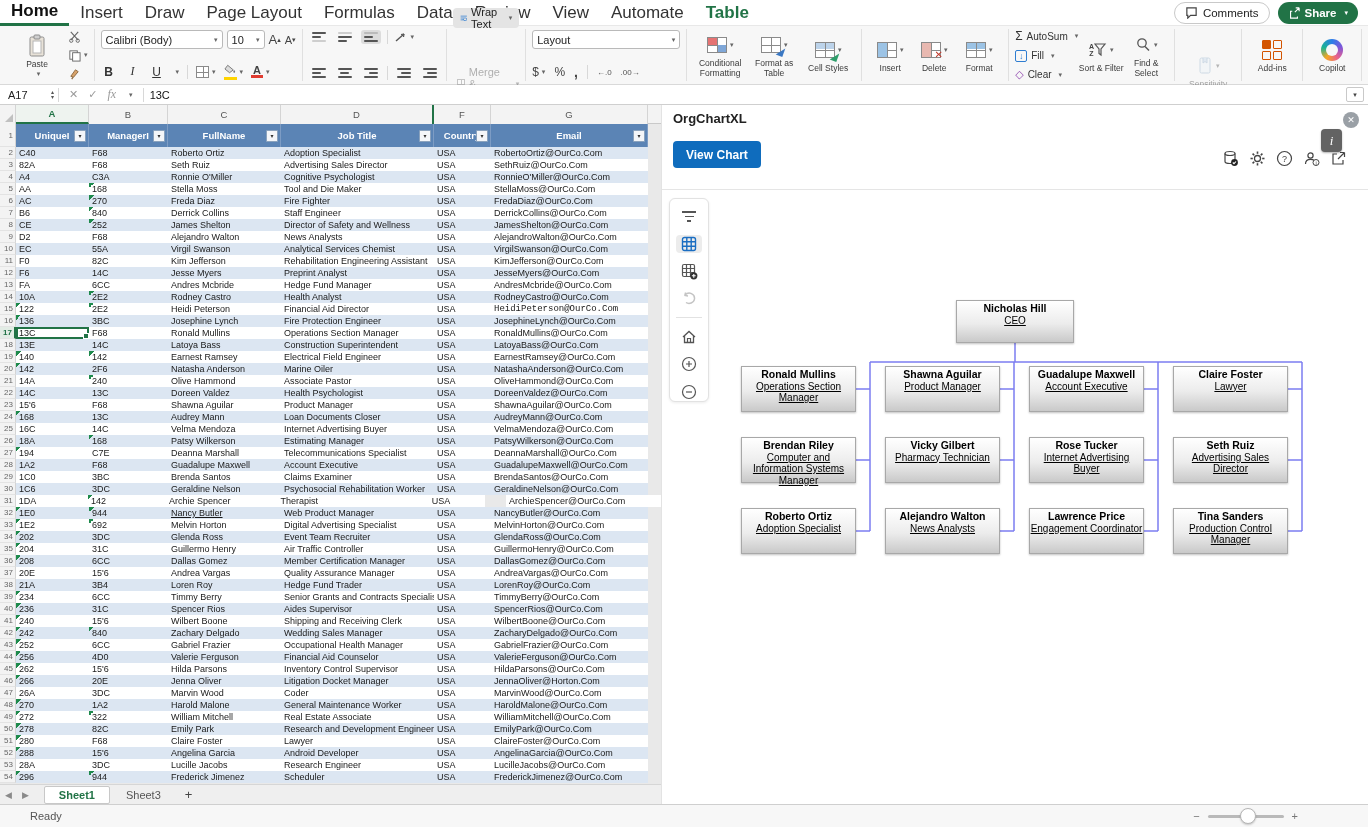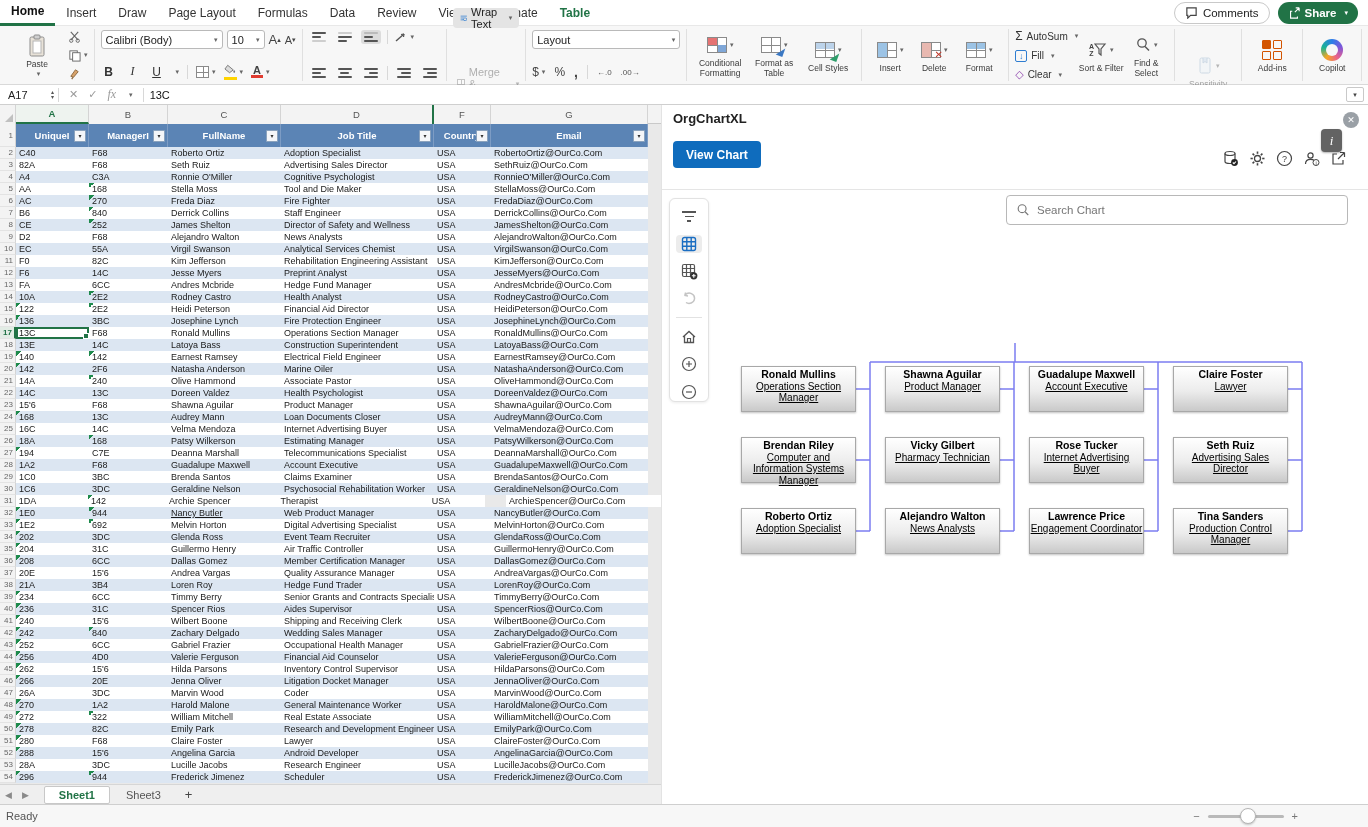--- a/index.html
+++ b/index.html
@@ -2,21 +2,21 @@
 <html><head>
 <meta charset="utf-8">
 <style>
   html,body{margin:0;padding:0;width:1368px;height:827px;overflow:hidden;
     font-family:"Liberation Sans","DejaVu Sans",sans-serif;background:#fff;color:#222;}
   *{box-sizing:border-box;}
   .chev{font-size:7px;color:#666;margin-left:3px;}
   
   #tabbar{position:absolute;left:0;top:0;width:1368px;height:26px;background:#fff;
     display:flex;align-items:center;border-bottom:1px solid #e8e8e8;}
-  .rtab{font-size:12px;color:#333;padding:4px 11px;height:26px;display:flex;align-items:center;cursor:default;}
+  .rtab{font-size:17px;color:#333;padding:4px 11px;height:26px;display:flex;align-items:center;cursor:default;}
   .rtab.active{font-weight:bold;color:#111;border-bottom:3px solid #217346;}
   .rtab.contextual{color:#217346;font-weight:600;}
   #tabbar-right{margin-left:auto;display:flex;align-items:center;gap:8px;padding-right:10px;}
   #comments-btn{display:flex;align-items:center;gap:5px;border:1px solid #c9c9c9;border-radius:14px;
     height:22px;padding:0 10px;font-size:11.5px;color:#222;background:#fff;}
   #share-btn{display:flex;align-items:center;gap:5px;border-radius:14px;height:22px;padding:0 10px;
     font-size:11.5px;color:#fff;background:#217346;font-weight:600;}
   #share-btn .chev{color:#fff;}
   
   #ribbon{position:absolute;left:0;top:26px;width:1368px;height:59px;background:#f7f7f7;
@@ -93,21 +93,21 @@
     border:1px solid #8aa2bd;display:flex;align-items:center;justify-content:center;font-size:6px;color:#333;border-radius:1px;}
   
   #tabsbar{position:absolute;left:0;top:784px;width:661px;height:20px;background:#efefef;
     border-top:1px solid #d6d6d6;display:flex;align-items:center;font-size:11px;}
   .sheetnav{color:#8a8a8a;font-size:9px;padding:0 5px;}
   .stab{padding:1px 14px;height:18px;display:flex;align-items:center;color:#555;}
   .stab.active{background:#fff;border:1px solid #c8c8c8;border-radius:2px;color:#217346;font-weight:bold;}
   #addsheet{font-size:13px;color:#444;padding:0 10px;}
   #statusbar{position:absolute;left:0;top:804px;width:1368px;height:23px;background:#f7f7f7;
     border-top:1px solid #cfcfcf;display:flex;align-items:center;font-size:11px;color:#555;}
-  #status-text{padding-left:6px;}
+  #status-text{padding-left:30px;}
   #zoomctl{margin-left:auto;display:flex;align-items:center;gap:8px;padding-right:70px;color:#777;}
   #ztrack{width:76px;height:3px;background:#b9b9b9;border-radius:2px;position:relative;}
   #zknob{position:absolute;left:32px;top:-7px;width:16px;height:16px;border-radius:50%;background:#fff;
     border:1px solid #b5b5b5;box-shadow:0 1px 2px rgba(0,0,0,.2);}
   
   #panel{position:absolute;left:661px;top:105px;width:707px;height:699px;background:#fff;border-left:1px solid #e3e3e3;}
   #p-title{position:absolute;left:11px;top:6px;font-size:13px;font-weight:600;color:#222;}
   #p-close{position:absolute;left:681px;top:7px;width:16px;height:16px;border-radius:50%;background:#9aa0a6;
     color:#fff;font-size:9px;display:flex;align-items:center;justify-content:center;}
   #viewchart-btn{position:absolute;left:11px;top:36px;height:27px;padding:0 13px;background:#0f6cbd;color:#fff;
@@ -682,21 +682,21 @@
         <div class="cell band" style="width: 57px;">USA</div>
         <div class="cell band" style="width: 157px;">RodneyCastro@OurCo.Com</div>
       </div>
       <div class="srow">
         <div class="rowhdr">15</div>
         <div class="cell tri" style="width: 73px;">122</div>
         <div class="cell tri" style="width: 79px;">2E2</div>
         <div class="cell" style="width: 113px;">Heidi Peterson</div>
         <div class="cell" style="width: 153px;">Financial Aid Director</div>
         <div class="cell" style="width: 57px;">USA</div>
-        <div class="cell" style="width: 157px;">HeidiPeterson@OurCo.Com</div>
+        <div class="cell" style="width: 157px; font-family: Liberation Mono, monospace;">HeidiPeterson@OurCo.Com</div>
       </div>
       <div class="srow">
         <div class="rowhdr">16</div>
         <div class="cell band tri" style="width: 73px;">136</div>
         <div class="cell band" style="width: 79px;">3BC</div>
         <div class="cell band" style="width: 113px;">Josephine Lynch</div>
         <div class="cell band" style="width: 153px;">Fire Protection Engineer</div>
         <div class="cell band" style="width: 57px;">USA</div>
         <div class="cell band" style="width: 157px;">JosephineLynch@OurCo.Com</div>
       </div>
@@ -961,21 +961,21 @@
         <div class="cell" style="width: 57px;">USA</div>
         <div class="cell" style="width: 157px;">HildaParsons@OurCo.Com</div>
       </div>
       <div class="srow">
         <div class="rowhdr">46</div>
         <div class="cell band tri" style="width: 73px;">266</div>
         <div class="cell band" style="width: 79px;">20E</div>
         <div class="cell band" style="width: 113px;">Jenna Oliver</div>
         <div class="cell band" style="width: 153px;">Litigation Docket Manager</div>
         <div class="cell band" style="width: 57px;">USA</div>
-        <div class="cell band" style="width: 157px;">JennaOliver@OurCo.Com</div>
+        <div class="cell band" style="width: 157px;">JennaOliver@Horton.Com</div>
       </div>
       <div class="srow">
         <div class="rowhdr">47</div>
         <div class="cell" style="width: 73px;">26A</div>
         <div class="cell" style="width: 79px;">3DC</div>
         <div class="cell" style="width: 113px;">Marvin Wood</div>
         <div class="cell" style="width: 153px;">Coder</div>
         <div class="cell" style="width: 57px;">USA</div>
         <div class="cell" style="width: 157px;">MarvinWood@OurCo.Com</div>
       </div>
@@ -1161,27 +1161,20 @@
         </svg>
       </span>
     <span class="tbico">
         <svg width="16" height="16" viewBox="0 0 16 16">
           <circle cx="8" cy="8" r="6.5" fill="none" stroke="#555" stroke-width="1.2"></circle>
           <path d="M5 8 h6" stroke="#555" stroke-width="1.2"></path>
         </svg>
       </span>
   </div>
 
-  <div id="p-search">
-    <svg width="14" height="14" viewBox="0 0 16 16">
-        <circle cx="7" cy="6.5" r="4.5" fill="none" stroke="#777" stroke-width="1.3"></circle>
-        <path d="M10.3 10 L14 13.7" stroke="#777" stroke-width="1.3"></path>
-      </svg>
-    <span>Search Chart</span>
-  </div>
 
   <svg id="orgsvg" viewBox="0 0 707 699">
     <g stroke="#7b7cf0" stroke-width="1.5" fill="none">
       <line x1="353" y1="238" x2="353" y2="257"></line>
       <line x1="208" y1="257" x2="640" y2="257"></line>
       <line x1="208" y1="257" x2="208" y2="426"></line>
       <line x1="352" y1="257" x2="352" y2="426"></line>
       <line x1="496" y1="257" x2="496" y2="426"></line>
       <line x1="640" y1="257" x2="640" y2="426"></line>
       <line x1="194" y1="284" x2="208" y2="284"></line>
@@ -1192,20 +1185,24 @@
         <line x1="338" y1="426" x2="352" y2="426"></line>
       <line x1="482" y1="284" x2="496" y2="284"></line>
         <line x1="482" y1="355" x2="496" y2="355"></line>
         <line x1="482" y1="426" x2="496" y2="426"></line>
       <line x1="626" y1="284" x2="640" y2="284"></line>
         <line x1="626" y1="355" x2="640" y2="355"></line>
         <line x1="626" y1="426" x2="640" y2="426"></line>
     </g>
   </svg>
 
+  <div class="obox" id="ceo-box" style="left:294px;top:195px;">
+    <div class="nm">Nicholas Hill</div>
+    <div class="tt">CEO</div>
+  </div>
   <div id="orgboxes">
       <div class="obox" style="left: 79px; top: 261px;">
         <div class="nm">Ronald Mullins</div>
         <div class="tt">Operations Section Manager</div>
       </div>
       <div class="obox" style="left: 223px; top: 261px;">
         <div class="nm">Shawna Aguilar</div>
         <div class="tt">Product Manager</div>
       </div>
       <div class="obox" style="left: 367px; top: 261px;">

